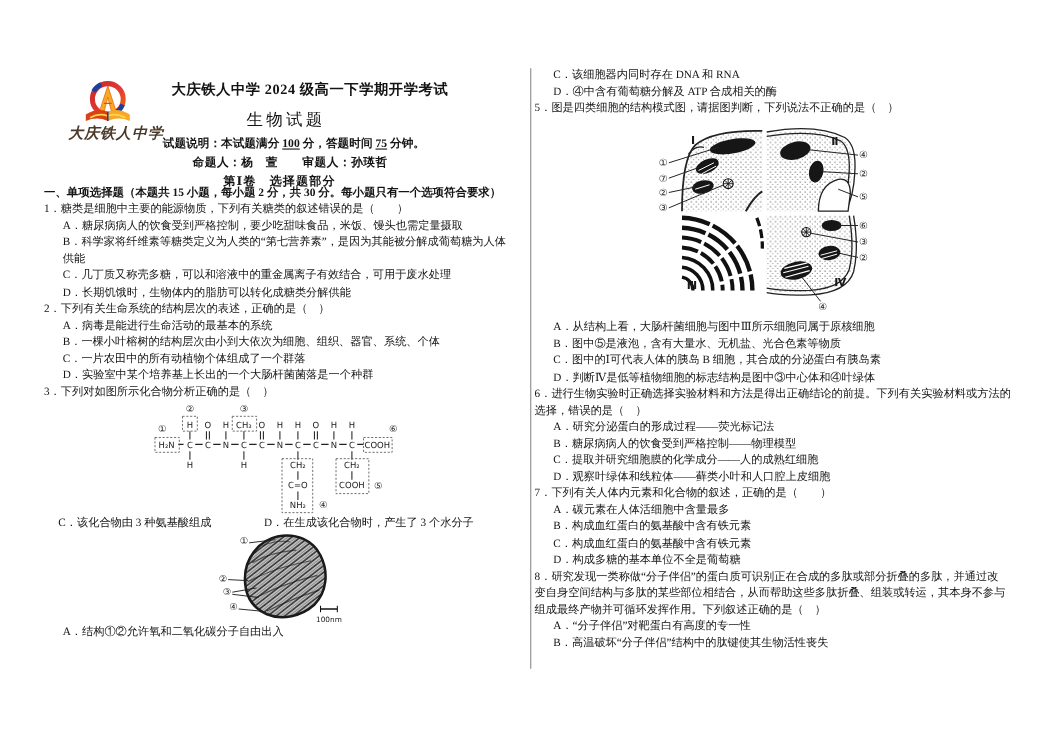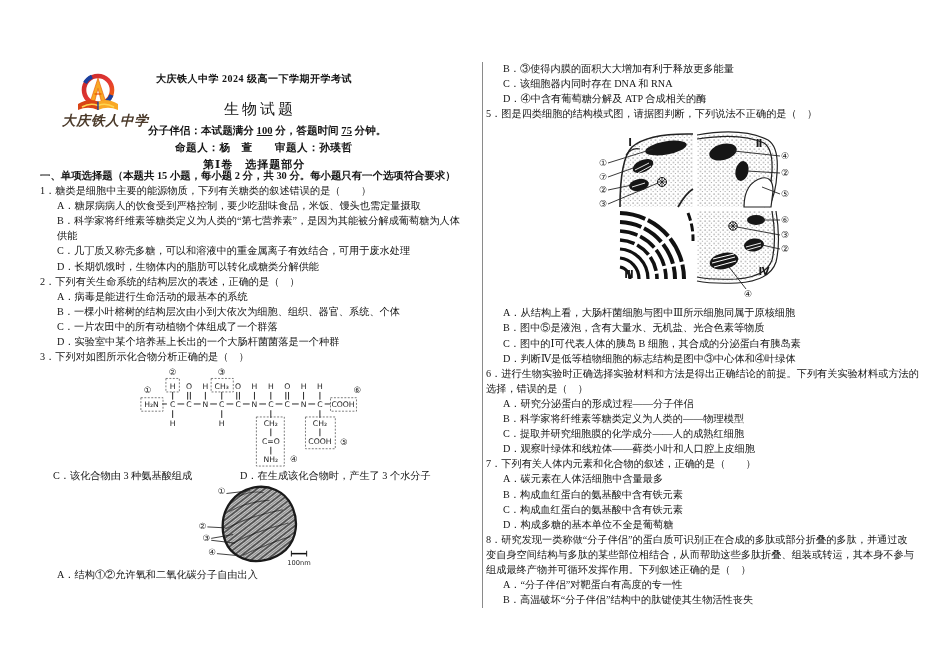--- a/index.html
+++ b/index.html
@@ -2,21 +2,21 @@
 <html><head>
 <meta charset="utf-8">
 <style>
   html,body{margin:0;padding:0;}
   body{
     width:950px;height:670px;background:#ffffff;overflow:hidden;position:relative;
     font-family:"Liberation Serif","DejaVu Serif",serif;color:#141414;
   }
   .abs{position:absolute;}
   
-  .title-line{left:156px;top:72px;font-size:10px;font-weight:bold;letter-spacing:.5px;}
+  .title-line{left:156px;top:72px;font-size:13px;font-weight:bold;letter-spacing:.5px;}
   .subject-line{left:224px;top:100px;font-size:15px;font-weight:normal;letter-spacing:3px;}
   .note-line{left:148px;top:124px;font-size:10.6px;font-weight:bold;}
   .note-line .u{text-decoration:underline;text-align:right;}
   .people-line{left:175px;top:141px;font-size:10.6px;font-weight:bold;letter-spacing:.5px;}
   .part-line{left:203px;top:157px;font-size:11px;font-weight:bold;letter-spacing:1px;}
   .calligraphy{left:50px;top:112px;width:95px;font-size:13.5px;font-weight:bold;font-style:italic;
     color:#4b3a2a;letter-spacing:1px;white-space:nowrap;margin-left:12px;}
   
   #left-col{left:40px;top:168px;width:436px;}
   #right-col{left:486px;top:61px;width:452px;}
@@ -72,21 +72,21 @@
       <path d="M8,33 Q19,26.5 28,30.5 L28,39 Q18,34.5 8,39 Z" fill="#d84315"></path>
       <path d="M48,33 Q37,26.5 28,30.5 L28,39 Q38,34.5 48,39 Z" fill="#f9a825"></path>
       <path d="M12,36 Q20,31.5 28,34.5 Q36,31.5 44,36" fill="none" stroke="#ffd54f" stroke-width="1.6"></path>
       <path d="M28,30.5 L28,39" stroke="#1a3f9e" stroke-width="1.4"></path>
     </g>
   </svg>
 </div>
 <div class="abs calligraphy">大庆铁人中学</div>
 <div class="abs title-line">大庆铁人中学 2024 级高一下学期开学考试</div>
 <div class="abs subject-line">生物试题</div>
-<div class="abs note-line"><span>分子伴侣：本试题满分 </span><span class="u">100</span><span> 分，答题时间 </span><span class="u">75</span><span> 分钟。</span></div>
+<div class="abs note-line"><span>试题说明：本试题满分 </span><span class="u">100</span><span> 分，答题时间 </span><span class="u">75</span><span> 分钟。</span></div>
 <div class="abs people-line">命题人：杨　萱　　审题人：孙瑛哲</div>
 <div class="abs part-line">第Ⅰ卷　选择题部分</div>
 
 <div class="abs divider"></div>
 
 <div id="left-col" class="abs">
     <div class="ln sec">一、单项选择题（本题共 15 小题，每小题 2 分，共 30 分。每小题只有一个选项符合要求）</div>
     <div class="ln q">1．糖类是细胞中主要的能源物质，下列有关糖类的叙述错误的是（　　）</div>
     <div class="ln opt">A．糖尿病病人的饮食受到严格控制，要少吃甜味食品，米饭、馒头也需定量摄取</div>
     <div class="ln opt">B．科学家将纤维素等糖类定义为人类的“第七营养素”，是因为其能被分解成葡萄糖为人体</div>
@@ -216,21 +216,20 @@
         <line x1="103" y1="74" x2="119" y2="74" stroke="#111" stroke-width="1.6"></line>
         <line x1="103" y1="71" x2="103" y2="77" stroke="#111" stroke-width="1"></line>
         <line x1="119" y1="71" x2="119" y2="77" stroke="#111" stroke-width="1"></line>
         <text class="small" x="111" y="86">100nm</text>
       </g>
     </svg>
   </div>
     <div class="ln opt">A．结构①②允许氧和二氧化碳分子自由出入</div>
   </div>
 <div id="right-col" class="abs">
-    <div class="ln opt">B．③使得内膜的面积大大增加有利于释放更多能量</div>
     <div class="ln opt">C．该细胞器内同时存在 DNA 和 RNA</div>
     <div class="ln opt">D．④中含有葡萄糖分解及 ATP 合成相关的酶</div>
     <div class="ln q">5．图是四类细胞的结构模式图，请据图判断，下列说法不正确的是（　）</div>
     <div class="figwrap" id="fig-cells">
     <svg width="195" height="178" viewBox="0 0 195 178">
       <defs>
         <pattern id="dots" width="4.5" height="4.5" patternUnits="userSpaceOnUse">
           <circle cx="1" cy="1" r=".55" fill="#3a3a3a"></circle>
           <circle cx="3" cy="3.2" r=".45" fill="#5a5a5a"></circle>
         </pattern>
@@ -319,22 +318,22 @@
         <line class="lead" x1="150" y1="168" x2="133" y2="146"></line>
       </g>
     </svg>
   </div>
     <div class="ln opt">A．从结构上看，大肠杆菌细胞与图中Ⅲ所示细胞同属于原核细胞</div>
     <div class="ln opt">B．图中⑤是液泡，含有大量水、无机盐、光合色素等物质</div>
     <div class="ln opt">C．图中的Ⅰ可代表人体的胰岛 B 细胞，其合成的分泌蛋白有胰岛素</div>
     <div class="ln opt">D．判断Ⅳ是低等植物细胞的标志结构是图中③中心体和④叶绿体</div>
     <div class="ln q">6．进行生物实验时正确选择实验材料和方法是得出正确结论的前提。下列有关实验材料或方法的</div>
     <div class="ln cont0">选择，错误的是（　）</div>
-    <div class="ln opt">A．研究分泌蛋白的形成过程——分子伴侣</div>
-    <div class="ln opt">B．科学家将纤维素等糖类定义为人类的——物理模型</div>
+    <div class="ln opt">A．研究分泌蛋白的形成过程——荧光标记法</div>
+    <div class="ln opt">B．糖尿病病人的饮食受到严格控制——物理模型</div>
     <div class="ln opt">C．提取并研究细胞膜的化学成分——人的成熟红细胞</div>
     <div class="ln opt">D．观察叶绿体和线粒体——藓类小叶和人口腔上皮细胞</div>
     <div class="ln q">7．下列有关人体内元素和化合物的叙述，正确的是（　　）</div>
     <div class="ln opt">A．碳元素在人体活细胞中含量最多</div>
     <div class="ln opt">B．构成血红蛋白的氨基酸中含有铁元素</div>
     <div class="ln opt">C．构成血红蛋白的氨基酸中含有铁元素</div>
     <div class="ln opt">D．构成多糖的基本单位不全是葡萄糖</div>
     <div class="ln q">8．研究发现一类称做“分子伴侣”的蛋白质可识别正在合成的多肽或部分折叠的多肽，并通过改</div>
     <div class="ln cont0">变自身空间结构与多肽的某些部位相结合，从而帮助这些多肽折叠、组装或转运，其本身不参与</div>
     <div class="ln cont0">组成最终产物并可循环发挥作用。下列叙述正确的是（　）</div>

